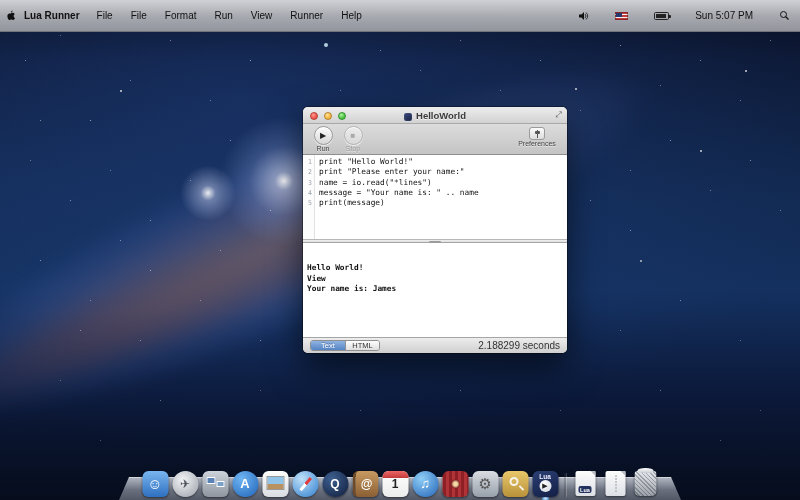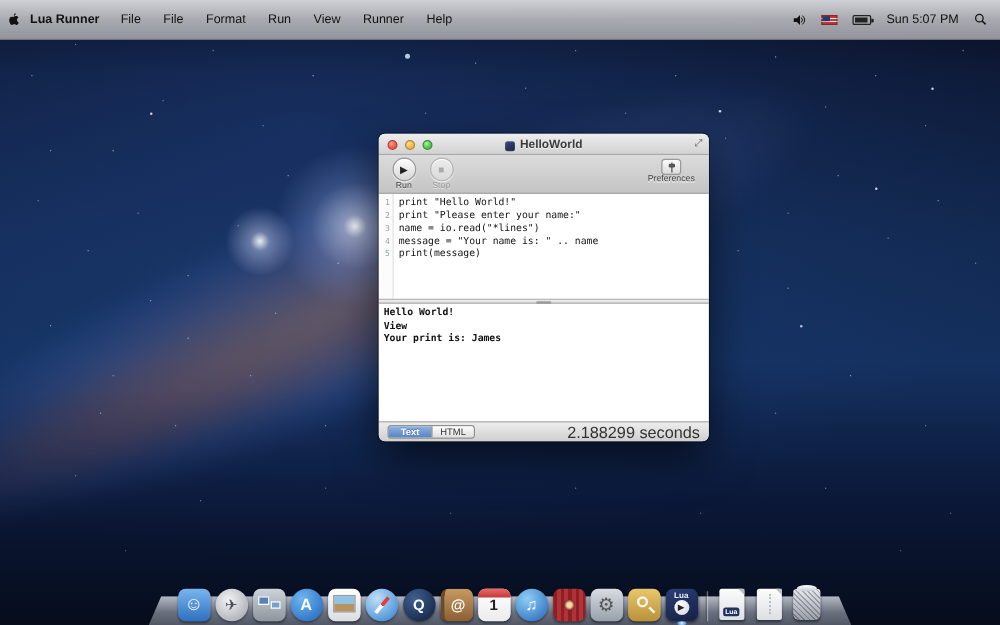--- a/index.html
+++ b/index.html
@@ -67,21 +67,21 @@
   }
 
   
   .menubar { position:absolute; left:0; top:0; width:800px; height:32px; z-index:50;
     background:linear-gradient(180deg, rgba(218,219,223,0.95) 0%, rgba(182,183,188,0.92) 50%, rgba(158,159,165,0.92) 100%);
     border-bottom:1px solid rgba(40,40,45,0.55);
     display:flex; align-items:center; font-size:10px; color:#111; }
   .menubar .apple { width:20px; display:flex; justify-content:center; align-items:center; }
   .menu-item { padding:0 9px; line-height:18px; }
   .menu-item.appname { font-weight:bold; padding:0 8px 0 4px; }
-  .menubar-right { margin-left:auto; display:flex; align-items:center; gap:12px; padding-right:10px; }
+  .menubar-right { margin-left:auto; display:flex; align-items:center; gap:26px; padding-right:10px; }
   .clock { font-size:10px; }
   .flag-icon { width:13px; height:8px; position:relative; display:inline-block;
     background:repeating-linear-gradient(180deg,#c23b3b 0 1.2px,#f2f2f2 1.2px 2.4px); border:0.5px solid rgba(0,0,0,.3); }
   .flag-icon i { position:absolute; left:0; top:0; width:6px; height:4px; background:#27386e; display:block; }
   .battery-icon { width:15px; height:8px; border:1px solid #222; border-radius:1.5px; position:relative; }
   .battery-icon i { position:absolute; left:1px; top:1px; bottom:1px; width:10px; background:#222; display:block; }
   .battery-icon:after { content:""; position:absolute; right:-3px; top:2px; width:2px; height:3px; background:#222; border-radius:0 1px 1px 0; }
 
   
   .window { position:absolute; left:303px; top:107px; width:264px; height:246px; z-index:40;
@@ -123,32 +123,32 @@
   .gutter { width:12px; background:#fcfcfc; border-right:1px solid #e2e2e2; padding-top:2px; }
   .gutter .num { display:block; font-size:6.5px; line-height:10.3px; color:#9aa2ac; text-align:right; padding-right:2px; }
   .code-lines { flex:1; padding:2px 0 0 4px; }
   .code-line { font-size:7.8px; line-height:10.3px; color:#111; white-space:pre; }
 
   .splitter { height:4px; background:linear-gradient(180deg,#efefef,#dedede);
     border-top:1px solid #b7b7b7; border-bottom:1px solid #a5a5a5; position:relative; }
   .splitter .grab { position:absolute; left:50%; top:0.5px; transform:translateX(-50%);
     width:12px; height:2px; border-radius:1px; background:#9c9c9c; }
 
-  .output { height:94px; background:#fff; padding:2px 4px; font-family:"DejaVu Sans Mono", monospace; overflow:hidden; }
+  .output { height:94px; background:#fff; padding:20px 4px; font-family:"DejaVu Sans Mono", monospace; overflow:hidden; }
   .out-line { font-size:7.8px; font-weight:bold; line-height:10.5px; color:#111; white-space:pre; }
 
   .win-footer { height:16px; background:linear-gradient(180deg,#ededed,#cfcfcf);
     border-top:1px solid #a5a5a5; display:flex; align-items:center; padding:0 7px; }
   .segmented { display:flex; border:1px solid #8f8f8f; border-radius:3px; overflow:hidden; height:11px; }
   .segment { font-size:7.5px; line-height:10px; width:34px; text-align:center; color:#333;
     background:linear-gradient(180deg,#fdfdfd,#dfdfdf); }
   .segment.active { background:linear-gradient(180deg,#8fb4e2,#5583c4); color:#fff;
-    text-shadow:0 -1px 0 rgba(0,0,40,.3); font-weight:bold; }
+    text-shadow:0 -1px 0 rgba(0,0,40,.3); font-weight:normal; }
   .segment + .segment { border-left:1px solid #8f8f8f; }
-  .elapsed { margin-left:auto; font-size:13px; color:#333;padding-left:27px; }
+  .elapsed { margin-left:auto; font-size:10px; color:#333;padding-left:27px; }
 
   
   .dock { position:absolute; left:50%; transform:translateX(-50%); bottom:0; width:562px; height:23px; z-index:60;
     background:linear-gradient(180deg, rgba(222,227,236,0.78) 0%, rgba(170,176,188,0.6) 55%, rgba(145,150,162,0.55) 100%);
     clip-path:polygon(10px 0, calc(100% - 10px) 0, 100% 100%, 0 100%);
     border-top:1px solid rgba(255,255,255,0.75); }
   .dock-icons { position:absolute; left:50%; transform:translateX(-50%); bottom:3px; z-index:61;
     display:flex; align-items:flex-end; gap:3px; }
   .dock-item { width:27px; height:27px; position:relative; display:flex; align-items:center; justify-content:center; }
   .tile { width:26px; height:26px; border-radius:6px; display:flex; align-items:center; justify-content:center;
@@ -302,21 +302,21 @@
     </div>
   </div>
 
   <div class="splitter">
     <span class="grab"></span>
   </div>
 
   <div class="output">
     <div class="out-line">Hello World!</div>
     <div class="out-line">View</div>
-    <div class="out-line">Your print is: James</div>
+    <div class="out-line">Your name is: James</div>
   </div>
 
   <div class="win-footer">
     <div class="segmented">
       <span class="segment active">Text</span>
       <span class="segment">HTML</span>
     </div>
     <span class="elapsed">2.188299 seconds</span>
   </div>
 </div>

